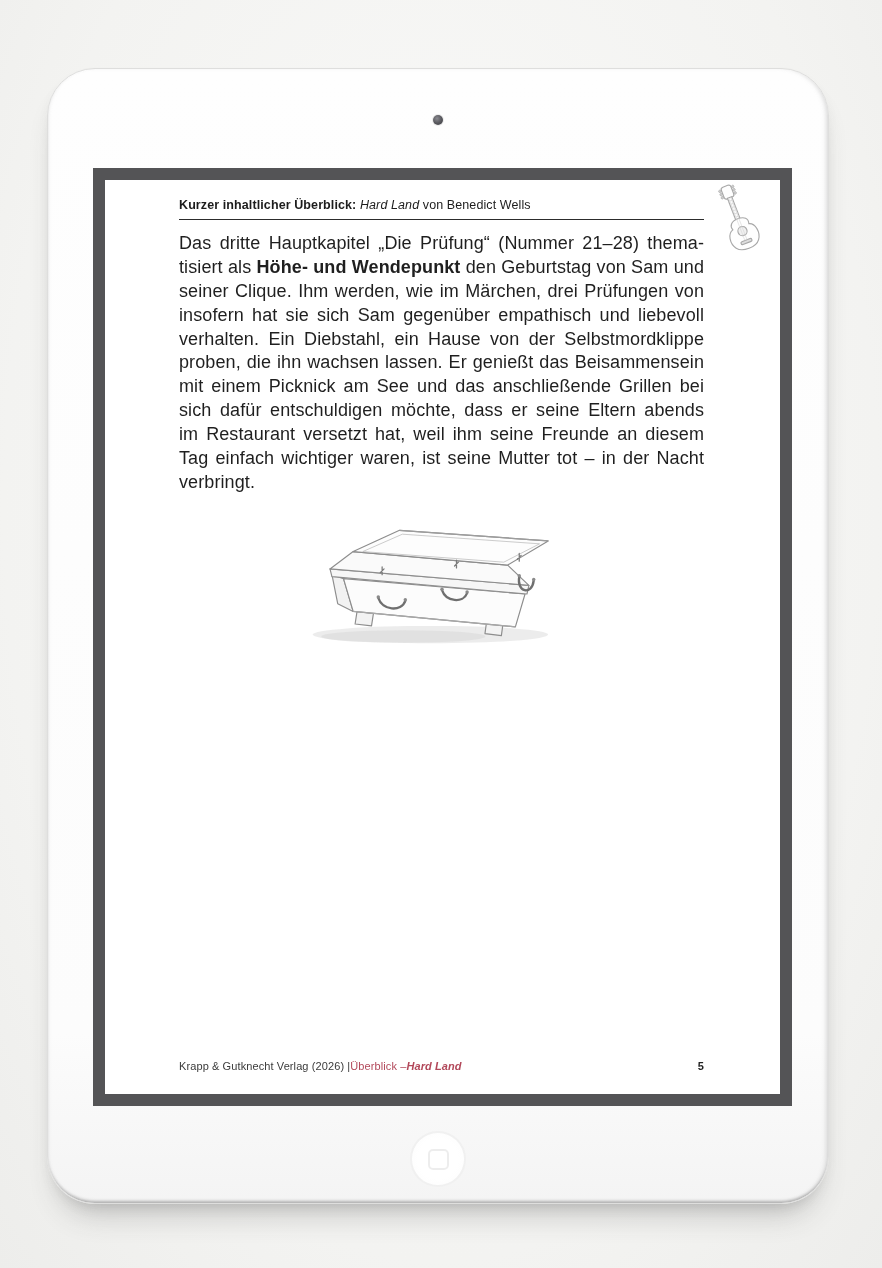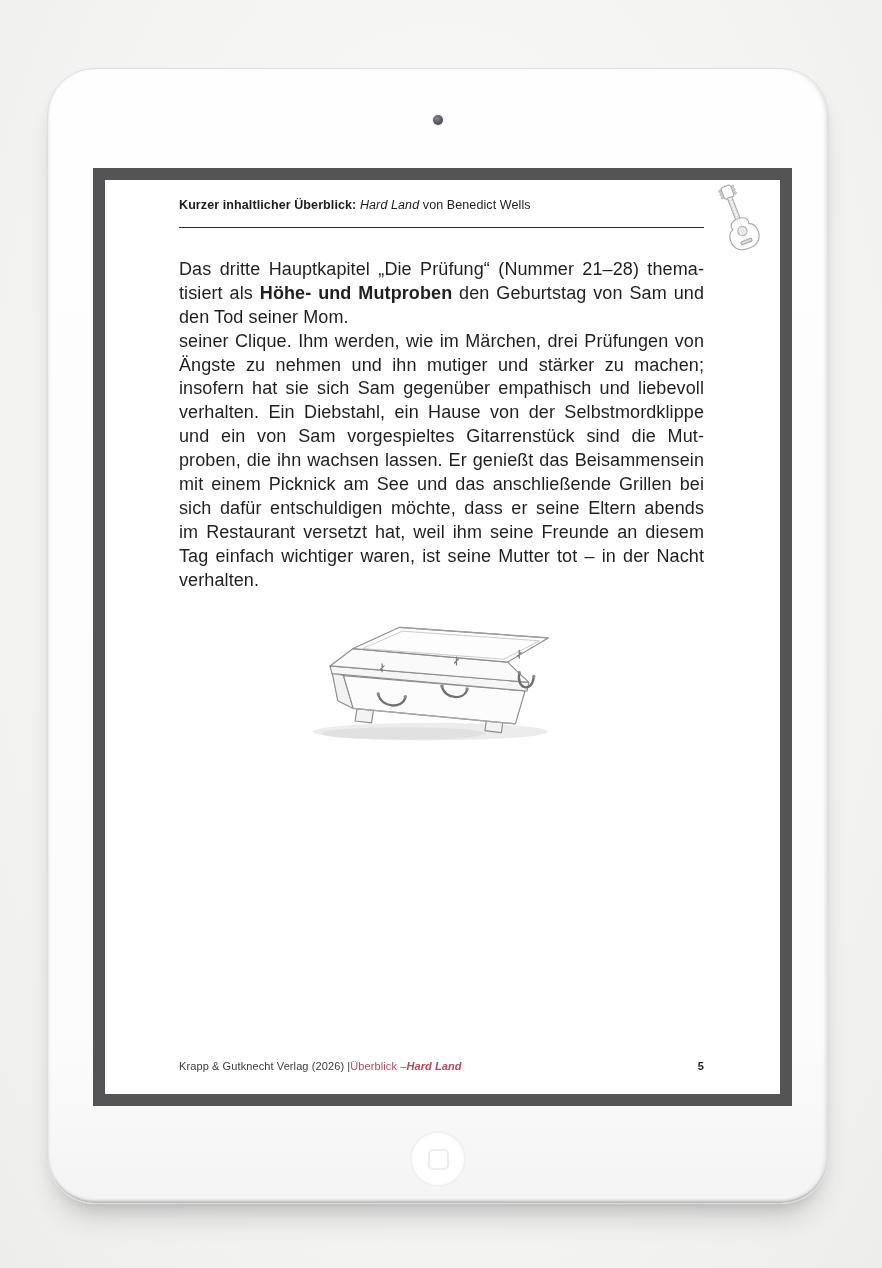--- a/index.html
+++ b/index.html
@@ -62,35 +62,35 @@
     background: #ffffff;
     border: 12px solid #545456;
   }
   .page-inner {
     position: relative;
     width: 100%; height: 100%;
     padding: 18px 76px 0 74px;
   }
   .header-row {
     border-bottom: 1.5px solid #2c2c2c;
-    padding-bottom: 15px;
+    padding-bottom: 7px;
     font-size: 12.5px;
     color: #1c1c1c;
     letter-spacing: 0.1px;
     width: 525px;
   }
   .header-row .hb { font-weight: 700; }
   .header-row .hi { font-style: italic; }
   .guitar {
     position: absolute;
     right: 18px; top: 2px;
     transform: rotate(-21deg);
   }
   .body-text {
-    margin-top: 30px;
+    margin-top: 12px;
     width: 525px;
     font-size: 18px;
     color: #1f1f1f;
     letter-spacing: 0.1px;
   }
   .body-text .line {
     height: 23.9px;
     line-height: 23.9px;
     white-space: nowrap;
   }
@@ -163,33 +163,30 @@
             <rect x="15" y="52" width="10" height="2.6" rx="1.2" fill="#dedede"></rect>
             <g stroke="#d8d8d8" stroke-width="0.5">
               <line x1="19" y1="12" x2="19" y2="52"></line>
                 <line x1="21" y1="12" x2="21" y2="52"></line>
             </g>
           </g>
         </svg>
 
         <div class="body-text">
             <div class="line just">Das dritte Hauptkapitel „Die Prüfung“ (Nummer 21–28) thema-</div>
-            <div class="line just">tisiert als <b>Höhe- und Mutproben</b> den Geburtstag von Sam und</div>
-            <div class="line">den Tod seiner Mom.</div>
+            <div class="line just">tisiert als <b>Höhe- und Wendepunkt</b> den Geburtstag von Sam und</div>
             <div class="line just">seiner Clique. Ihm werden, wie im Märchen, drei Prüfungen von</div>
-            <div class="line just">Ängste zu nehmen und ihn mutiger und stärker zu machen;</div>
             <div class="line just">insofern hat sie sich Sam gegenüber empathisch und liebevoll</div>
             <div class="line just">verhalten. Ein Diebstahl, ein Hause von der Selbstmordklippe</div>
-            <div class="line just">und ein von Sam vorgespieltes Gitarrenstück sind die Mut-</div>
             <div class="line just">proben, die ihn wachsen lassen. Er genießt das Beisammensein</div>
             <div class="line just">mit einem Picknick am See und das anschließende Grillen bei</div>
             <div class="line just">sich dafür entschuldigen möchte, dass er seine Eltern abends</div>
             <div class="line just">im Restaurant versetzt hat, weil ihm seine Freunde an diesem</div>
             <div class="line just">Tag einfach wichtiger waren, ist seine Mutter tot – in der Nacht</div>
-            <div class="line">verhalten.</div>
+            <div class="line">verbringt.</div>
           </div>
 
         <div class="coffin-wrap">
           <svg viewBox="0 0 300 145" width="290" height="140">
             <ellipse cx="138" cy="128" rx="122" ry="9" fill="#e6e6e6" opacity="0.75"></ellipse>
             <ellipse cx="110" cy="130" rx="85" ry="6.5" fill="#d9d9d9" opacity="0.55"></ellipse>
             <g stroke="#8d8d8d" stroke-width="1.2" fill="#fdfdfd" stroke-linejoin="round">
               <path d="M62,104 l17,2 -2,13 -17,-2 z" fill="#f3f3f3"></path>
               <path d="M196,116 l17,2 -1.5,11 -17,-2 z" fill="#f3f3f3"></path>
               <path d="M36,66 L48,70 L58,104 L42,96 Z" fill="#f2f2f2"></path>

